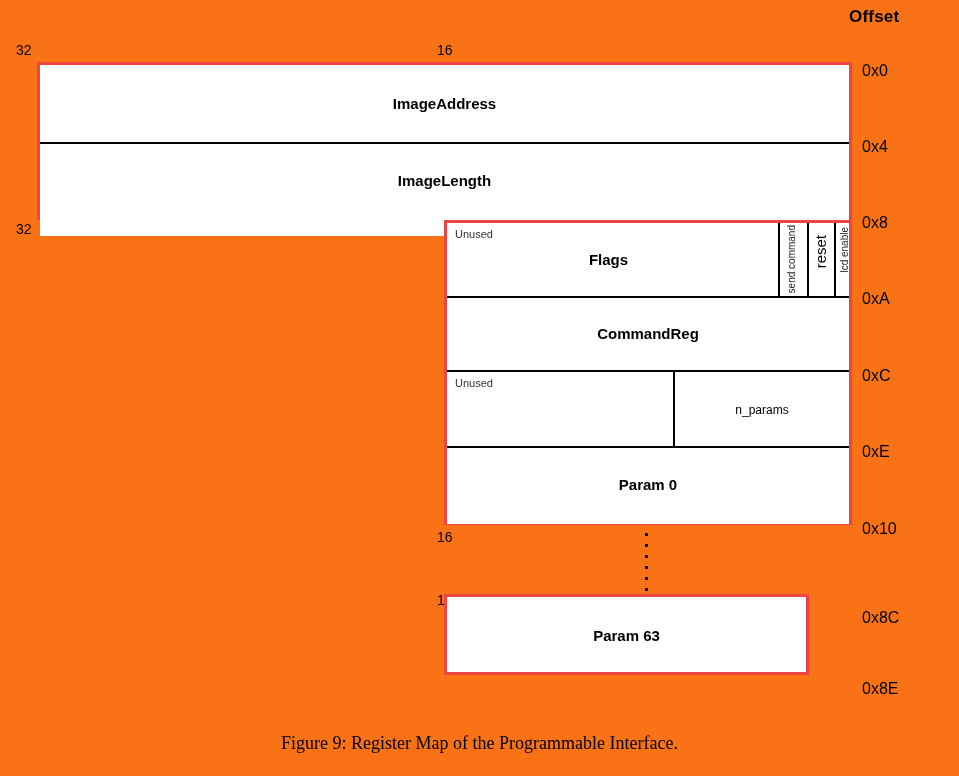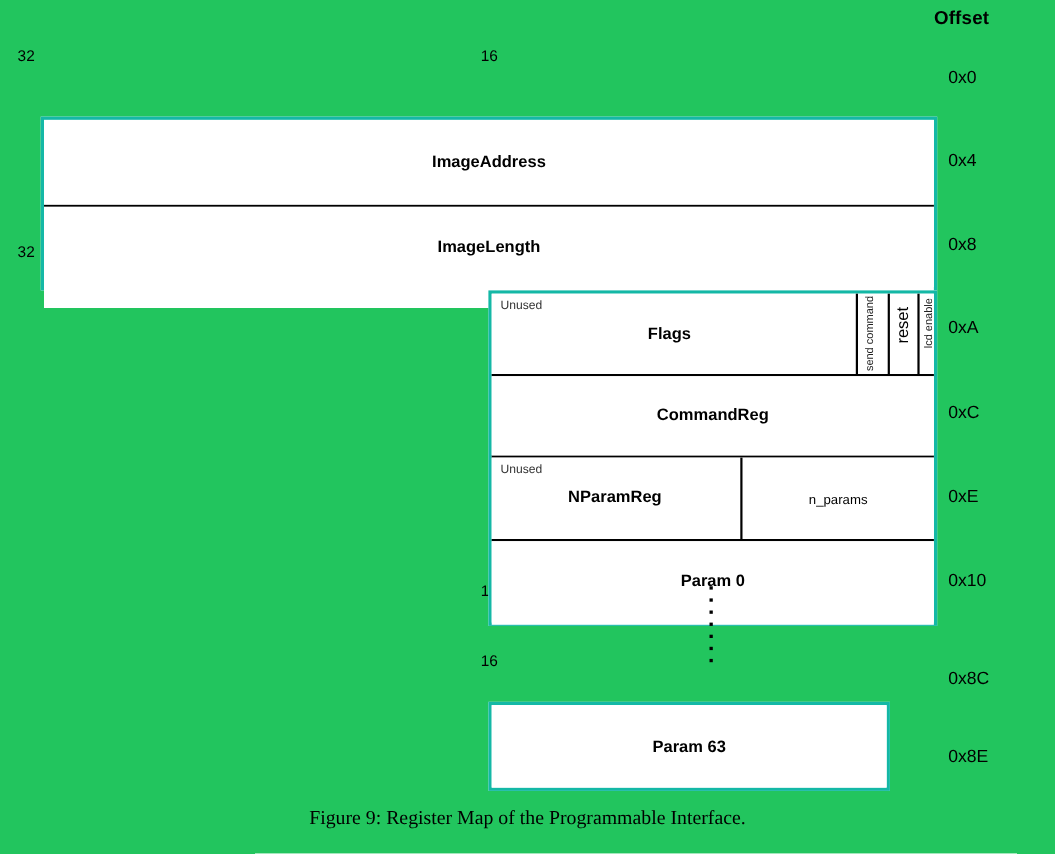--- a/index.html
+++ b/index.html
@@ -4,21 +4,21 @@
 <style>
   html, body {
     margin: 0;
     padding: 0;
     background: #ffffff;
   }
   #page {
     position: relative;
     width: 959px;
     height: 776px;
-    background: #22c55e;
+    background: #f97316;
     font-family: "Liberation Sans", sans-serif;
     color: #000000;
     overflow: hidden;
   }
 
   
   .abs { position: absolute; }
 
   .offset-title {
     font-size: 17px;
@@ -33,24 +33,23 @@
   }
 
   .tick-label {
     font-size: 14px;
     font-weight: normal;
     white-space: nowrap;
   }
 
   
   .reg-box {
-    border: 3px solid #14b8a6;
+    border: 3px solid #ef4444;
     box-sizing: border-box;
     background: #ffffff;
-    margin-top: 44px;
   }
 
   .reg-row {
     position: relative;
     box-sizing: border-box;
     background: #ffffff;
   }
 
   .rule-thin {
     background: #000;
@@ -188,21 +187,20 @@
     <div class="reg-row" style="height:72px;">
       <div class="reg-name" style="top:27px;">CommandReg</div>
     </div>
 
     <div class="rule-thin"></div>
 
     <div class="reg-row" style="height:74px;">
 
       <div class="unused-label" style="left:8px; top:5px;">Unused</div>
 
-      <div class="reg-name" style="top:27px; left:0; right:178px;">NParamReg</div>
 
       <div class="vdiv" style="left:226px; top:0; bottom:0;"></div>
 
       <div class="sub-label" style="top:31px; left:228px; right:0;">n_params</div>
     </div>
 
     <div class="rule-thin"></div>
 
     <div class="reg-row" style="height:76px;">
       <div class="reg-name" style="top:28px;">Param 0</div>

